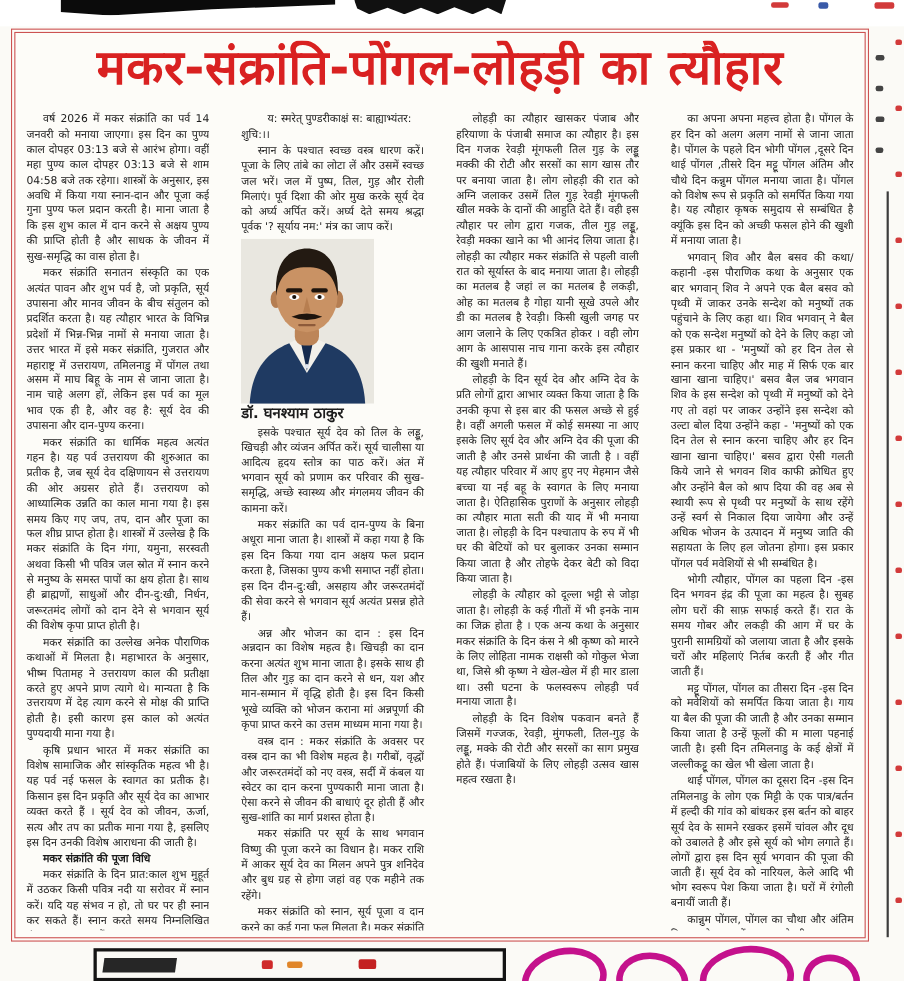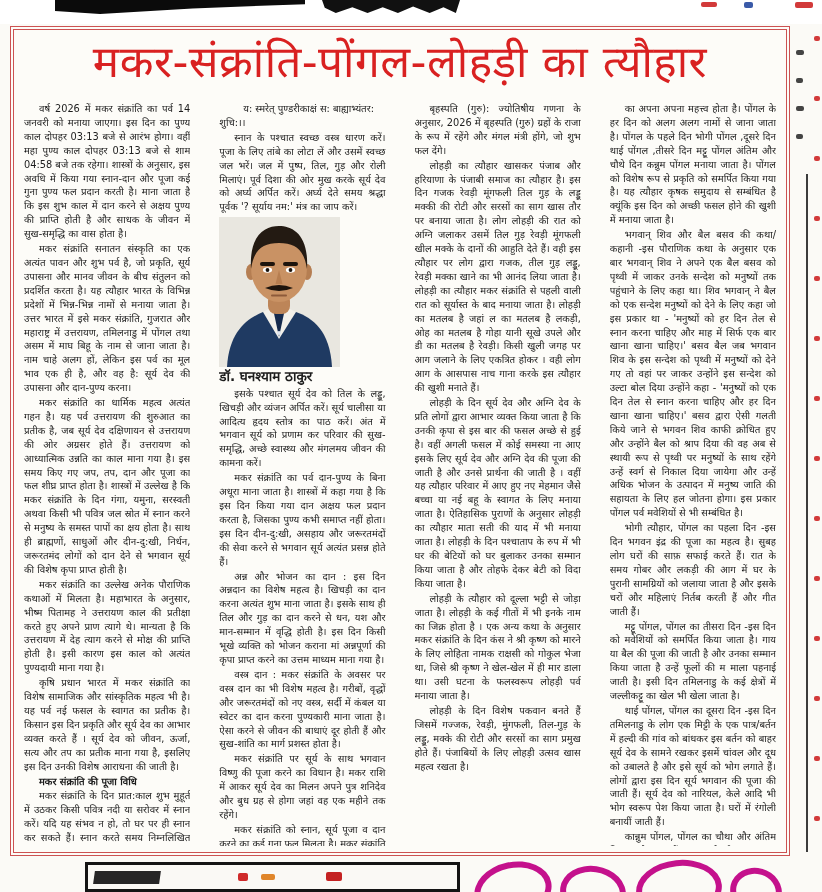--- a/index.html
+++ b/index.html
@@ -20,21 +20,21 @@
     clip-path:polygon(0 0,100% 0,97% 100%,88% 55%,78% 100%,66% 50%,55% 100%,44% 55%,33% 100%,22% 55%,10% 100%,2% 60%);
   }
   .edge-dash{position:absolute;border-radius:2px;}
   
   .article-box{
     position:absolute;left:10px;top:26px;width:780px;height:830px;
     background:#fdfcf8;border:4px double #cc5252;box-sizing:border-box;
   }
   .headline{
     margin:7px 6px 4px 6px;text-align:center;
-    font-size:44px;line-height:1.12;font-weight:normal;color:#d92121;
+    font-size:44px;line-height:1.12;font-weight:bold;color:#d92121;
     letter-spacing:.5px;white-space:nowrap;overflow:hidden;
   }
   .cols{
     position:absolute;left:10px;right:10px;top:72px;bottom:6px;
     display:flex;gap:29px;
   }
   .col{
     flex:1 1 0;overflow:hidden;
     font-size:9.8px;line-height:1.42;text-align:justify;
   }
@@ -127,21 +127,20 @@
       <p>मकर संक्रांति का पर्व दान-पुण्य के बिना अधूरा माना जाता है। शास्त्रों में कहा गया है कि इस दिन किया गया दान अक्षय फल प्रदान करता है, जिसका पुण्य कभी समाप्त नहीं होता। इस दिन दीन-दु:खी, असहाय और जरूरतमंदों की सेवा करने से भगवान सूर्य अत्यंत प्रसन्न होते हैं।</p>
       <p>अन्न और भोजन का दान : इस दिन अन्नदान का विशेष महत्व है। खिचड़ी का दान करना अत्यंत शुभ माना जाता है। इसके साथ ही तिल और गुड़ का दान करने से धन, यश और मान-सम्मान में वृद्धि होती है। इस दिन किसी भूखे व्यक्ति को भोजन कराना मां अन्नपूर्णा की कृपा प्राप्त करने का उत्तम माध्यम माना गया है।</p>
       <p>वस्त्र दान : मकर संक्रांति के अवसर पर वस्त्र दान का भी विशेष महत्व है। गरीबों, वृद्धों और जरूरतमंदों को नए वस्त्र, सर्दी में कंबल या स्वेटर का दान करना पुण्यकारी माना जाता है। ऐसा करने से जीवन की बाधाएं दूर होती हैं और सुख-शांति का मार्ग प्रशस्त होता है।</p>
       <p>मकर संक्रांति पर सूर्य के साथ भगवान विष्णु की पूजा करने का विधान है। मकर राशि में आकर सूर्य देव का मिलन अपने पुत्र शनिदेव और बुध ग्रह से होगा जहां वह एक महीने तक रहेंगे।</p>
       <p>मकर संक्रांति को स्नान, सूर्य पूजा व दान करने का कई गुना फल मिलता है। मकर संक्रांति पर सूर्य की पूजा, नदियों में स्नान, देव दर्शन और दान से विशेष पुण्य फल मिलेगा ।</p>
       <p>विद्वान व शिक्षित लोगों के लिए ये संक्रांति शुभ रहेगी । इस बार संक्रांति देवी के हाथ में कंगन, जटी फूल, गदा और खीर रहेगी । ये भोग की अवस्था में रहेगी। इससे संकेत मिलता है कि देवी आराधना से फायदा होगा । इस वर्ष राजनीतिक हलचल तेज होगी। तिल, गुड़ और कपड़ों का दान करने से अशुभ ग्रहों का बुरा असर कम होगा।</p>
 
     </div>
 
     <div class="col">
-      <p>बृहस्पति (गुरु): ज्योतिषीय गणना के अनुसार, 2026 में बृहस्पति (गुरु) ग्रहों के राजा के रूप में रहेंगे और मंगल मंत्री होंगे, जो शुभ फल देंगे।</p>
       <p>लोहड़ी का त्यौहार खासकर पंजाब और हरियाणा के पंजाबी समाज का त्यौहार है। इस दिन गजक रेवड़ी मूंगफली तिल गुड़ के लड्डू मक्की की रोटी और सरसों का साग खास तौर पर बनाया जाता है। लोग लोहड़ी की रात को अग्नि जलाकर उसमें तिल गुड़ रेवड़ी मूंगफली खील मक्के के दानों की आहुति देते हैं। वही इस त्यौहार पर लोग द्वारा गजक, तील गुड़ लड्डू, रेवड़ी मक्का खाने का भी आनंद लिया जाता है। लोहड़ी का त्यौहार मकर संक्रांति से पहली वाली रात को सूर्यास्त के बाद मनाया जाता है। लोहड़ी का मतलब है जहां ल का मतलब है लकड़ी, ओह का मतलब है गोहा यानी सूखे उपले और डी का मतलब है रेवड़ी। किसी खुली जगह पर आग जलाने के लिए एकत्रित होकर । वही लोग आग के आसपास नाच गाना करके इस त्यौहार की खुशी मनाते हैं।</p>
       <p>लोहड़ी के दिन सूर्य देव और अग्नि देव के प्रति लोगों द्वारा आभार व्यक्त किया जाता है कि उनकी कृपा से इस बार की फसल अच्छे से हुई है। वहीं अगली फसल में कोई समस्या ना आए इसके लिए सूर्य देव और अग्नि देव की पूजा की जाती है और उनसे प्रार्थना की जाती है । वहीं यह त्यौहार परिवार में आए हुए नए मेहमान जैसे बच्चा या नई बहू के स्वागत के लिए मनाया जाता है। ऐतिहासिक पुराणों के अनुसार लोहड़ी का त्यौहार माता सती की याद में भी मनाया जाता है। लोहड़ी के दिन पश्चाताप के रुप में भी घर की बेटियों को घर बुलाकर उनका सम्मान किया जाता है और तोहफे देकर बेटी को विदा किया जाता है।</p>
       <p>लोहड़ी के त्यौहार को दूल्ला भट्टी से जोड़ा जाता है। लोहड़ी के कई गीतों में भी इनके नाम का जिक्र होता है । एक अन्य कथा के अनुसार मकर संक्रांति के दिन कंस ने श्री कृष्ण को मारने के लिए लोहिता नामक राक्षसी को गोकुल भेजा था, जिसे श्री कृष्ण ने खेल-खेल में ही मार डाला था। उसी घटना के फलस्वरूप लोहड़ी पर्व मनाया जाता है।</p>
       <p>लोहड़ी के दिन विशेष पकवान बनते हैं जिसमें गज्जक, रेवड़ी, मुंगफली, तिल-गुड़ के लड्डू, मक्के की रोटी और सरसों का साग प्रमुख होते हैं। पंजाबियों के लिए लोहड़ी उत्सव खास महत्व रखता है।</p>
 
     </div>
 
     <div class="col">
       <p>का अपना अपना महत्त्व होता है। पोंगल के हर दिन को अलग अलग नामों से जाना जाता है। पोंगल के पहले दिन भोगी पोंगल ,दूसरे दिन थाई पोंगल ,तीसरे दिन मट्टू पोंगल अंतिम और चौथे दिन कन्नुम पोंगल मनाया जाता है। पोंगल को विशेष रूप से प्रकृति को समर्पित किया गया है। यह त्यौहार कृषक समुदाय से सम्बंधित है क्यूंकि इस दिन को अच्छी फसल होने की खुशी में मनाया जाता है।</p>
       <p>भगवान् शिव और बैल बसव की कथा/कहानी -इस पौराणिक कथा के अनुसार एक बार भगवान् शिव ने अपने एक बैल बसव को पृथ्वी में जाकर उनके सन्देश को मनुष्यों तक पहुंचाने के लिए कहा था। शिव भगवान् ने बैल को एक सन्देश मनुष्यों को देने के लिए कहा जो इस प्रकार था - 'मनुष्यों को हर दिन तेल से स्नान करना चाहिए और माह में सिर्फ एक बार खाना खाना चाहिए।' बसव बैल जब भगवान शिव के इस सन्देश को पृथ्वी में मनुष्यों को देने गए तो वहां पर जाकर उन्होंने इस सन्देश को उल्टा बोल दिया उन्होंने कहा - 'मनुष्यों को एक दिन तेल से स्नान करना चाहिए और हर दिन खाना खाना चाहिए।' बसव द्वारा ऐसी गलती किये जाने से भगवन शिव काफी क्रोधित हुए और उन्होंने बैल को श्राप दिया की वह अब से स्थायी रूप से पृथ्वी पर मनुष्यों के साथ रहेंगे उन्हें स्वर्ग से निकाल दिया जायेगा और उन्हें अधिक भोजन के उत्पादन में मनुष्य जाति की सहायता के लिए हल जोतना होगा। इस प्रकार पोंगल पर्व मवेशियों से भी सम्बंधित है।</p>

